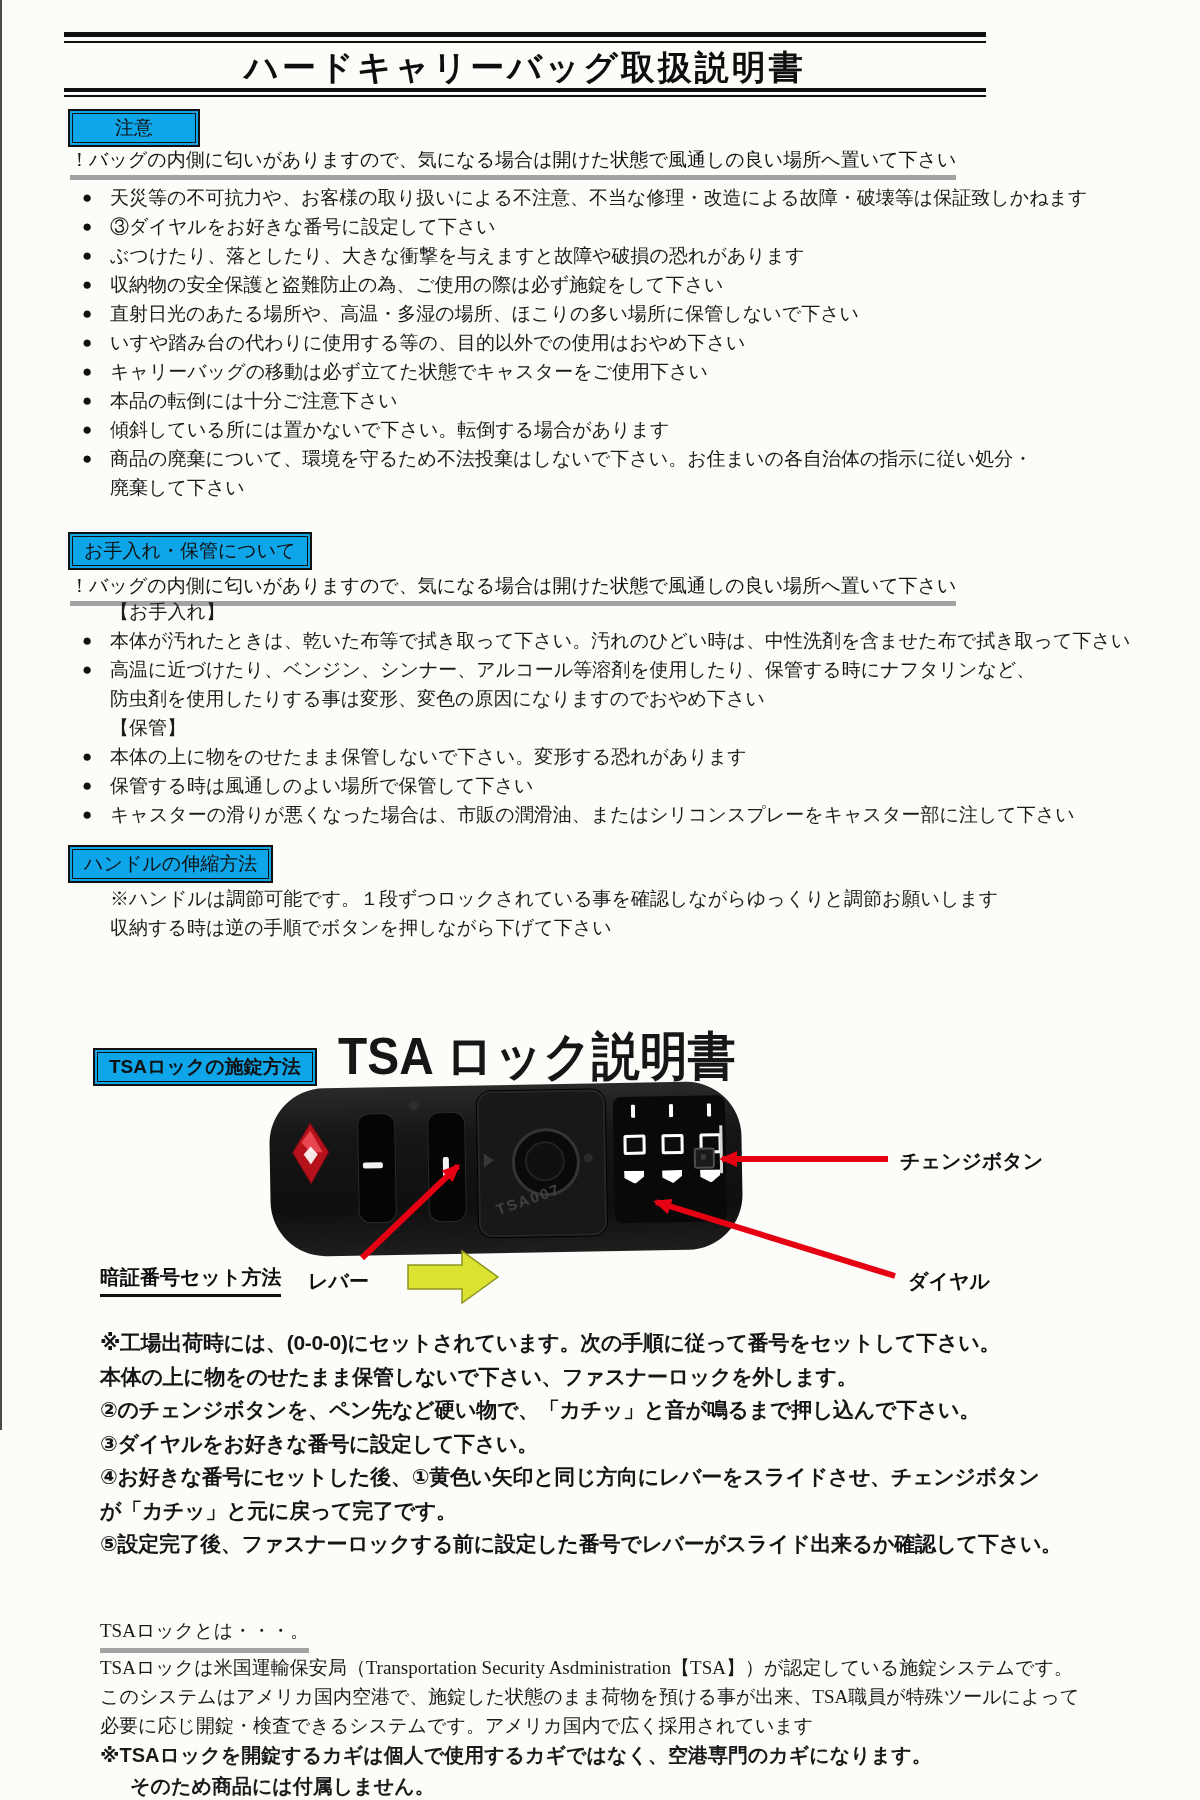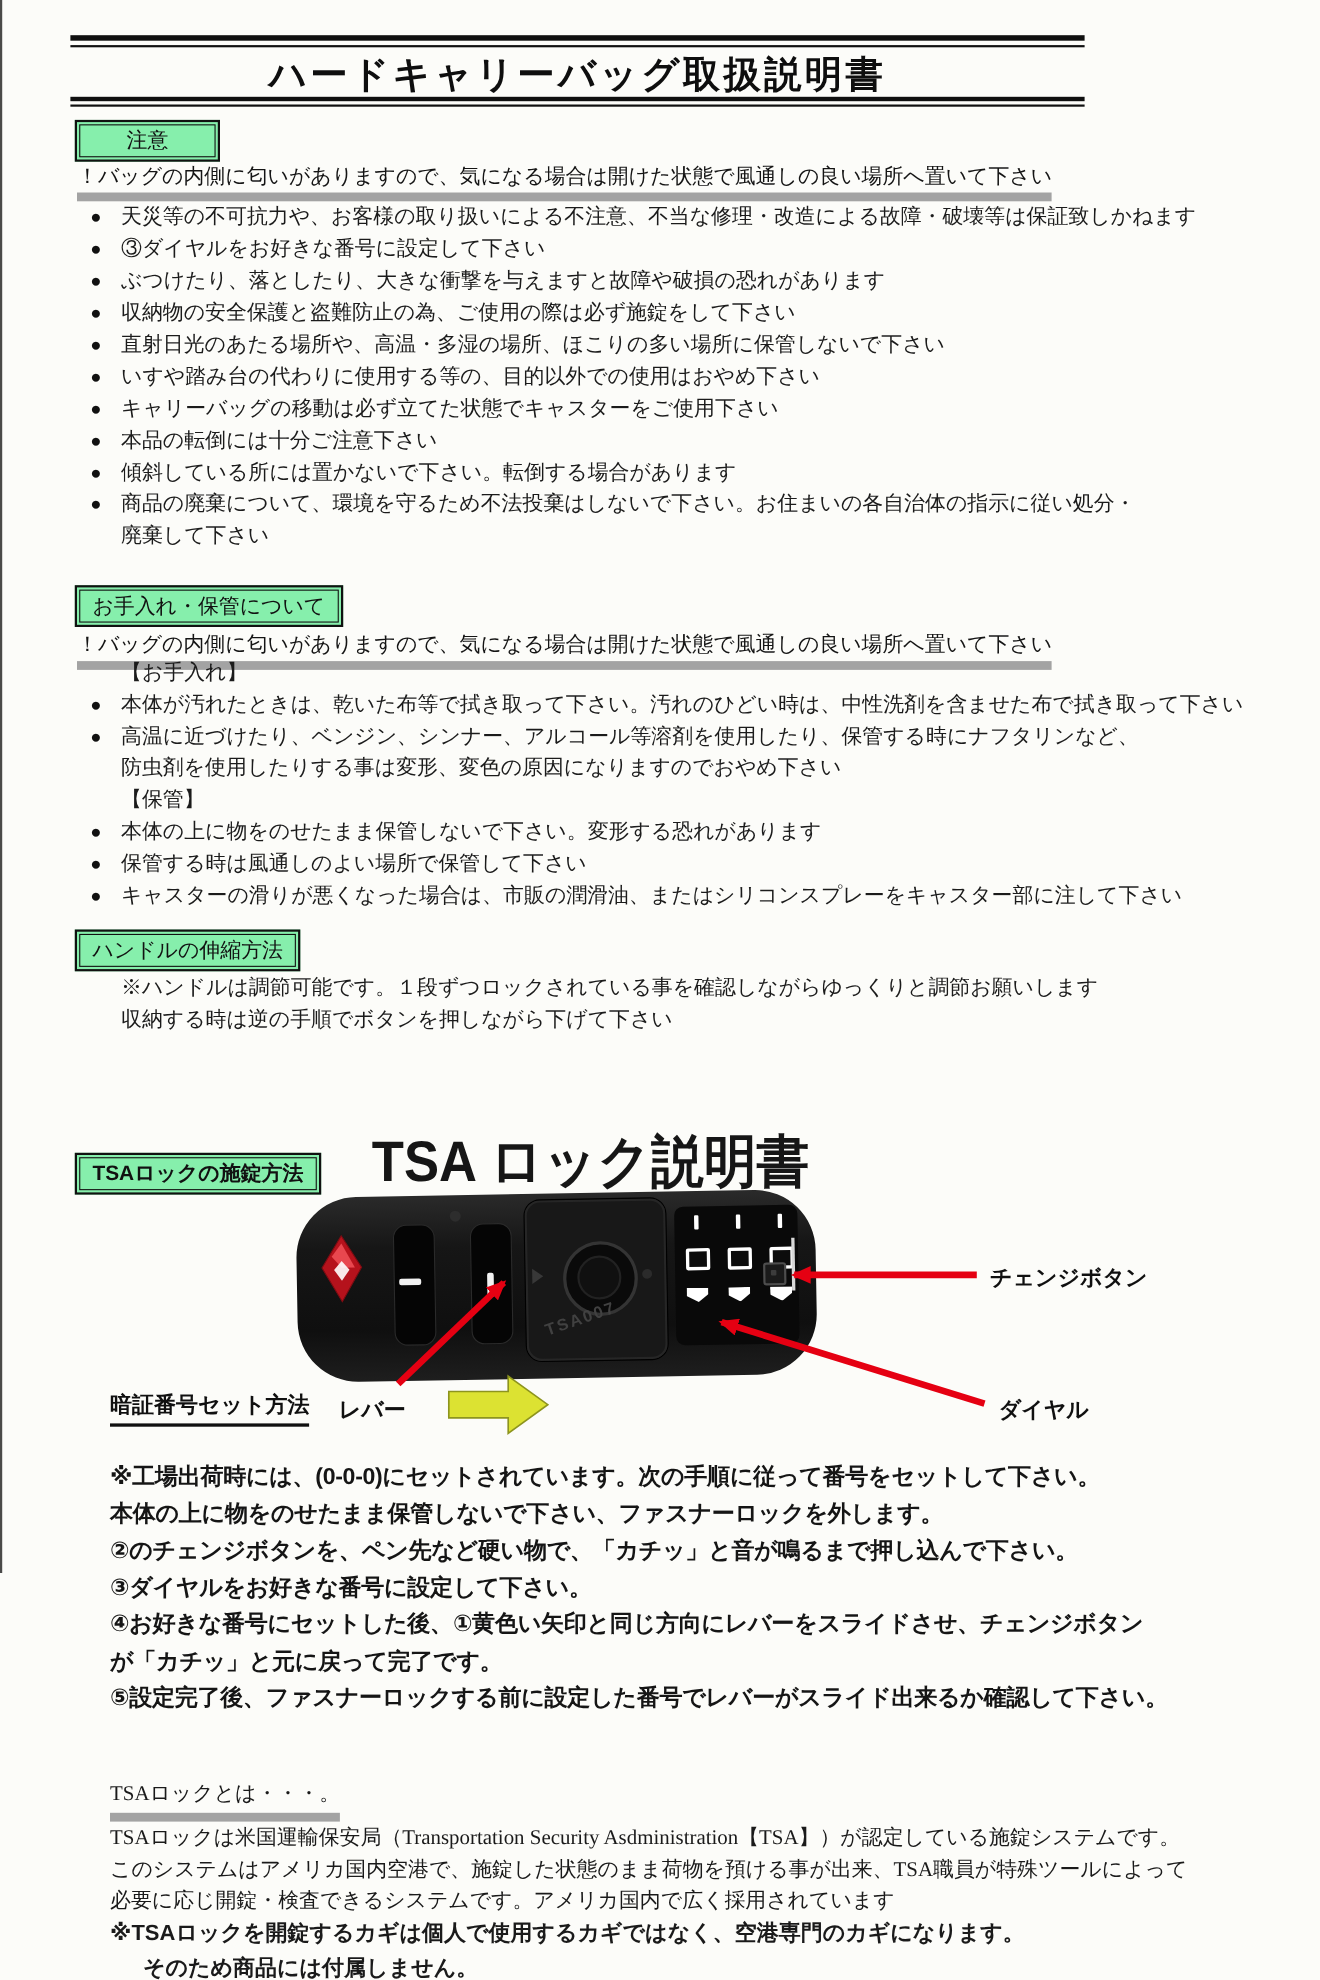--- a/index.html
+++ b/index.html
@@ -13,26 +13,26 @@
 
   
   .page-title{
     position:absolute;left:64px;top:45px;width:922px;text-align:center;
     font-size:34px;font-weight:700;letter-spacing:3px;color:#0e0e0e;
   }
 
   
   .sec-box{
     position:absolute;border:2px solid #111;outline:1px solid #111;outline-offset:-5px;
-    background:#86efac;text-align:center;font-size:19px;color:#111;
+    background:#0ea5e9;text-align:center;font-size:19px;color:#111;
     padding:4px 14px;white-space:nowrap;
   }
-  .sec-box.gothic{font-family:"Liberation Sans","DejaVu Sans",sans-serif;font-weight:600;}
-
-  .uline{border-bottom:8px solid #a3a3a3;padding-bottom:2px;display:inline-block;}
+  .sec-box.gothic{font-family:"Liberation Sans","DejaVu Sans",sans-serif;font-weight:600;margin-left:25px;}
+
+  .uline{border-bottom:5px solid #a3a3a3;padding-bottom:2px;display:inline-block;}
   .warn-line{position:absolute;font-size:19px;white-space:nowrap;color:#141414;}
 
   .blist{position:absolute;font-size:19px;}
   .bitem{position:relative;padding-left:28px;line-height:29px;white-space:pre-line;}
   .bitem::before{content:"●";position:absolute;left:0;top:0;font-size:17px;color:#111;}
   .plain-line{line-height:29px;white-space:pre-line;}
   .indent{padding-left:28px;}
 
   
   .tsa-big-title{

